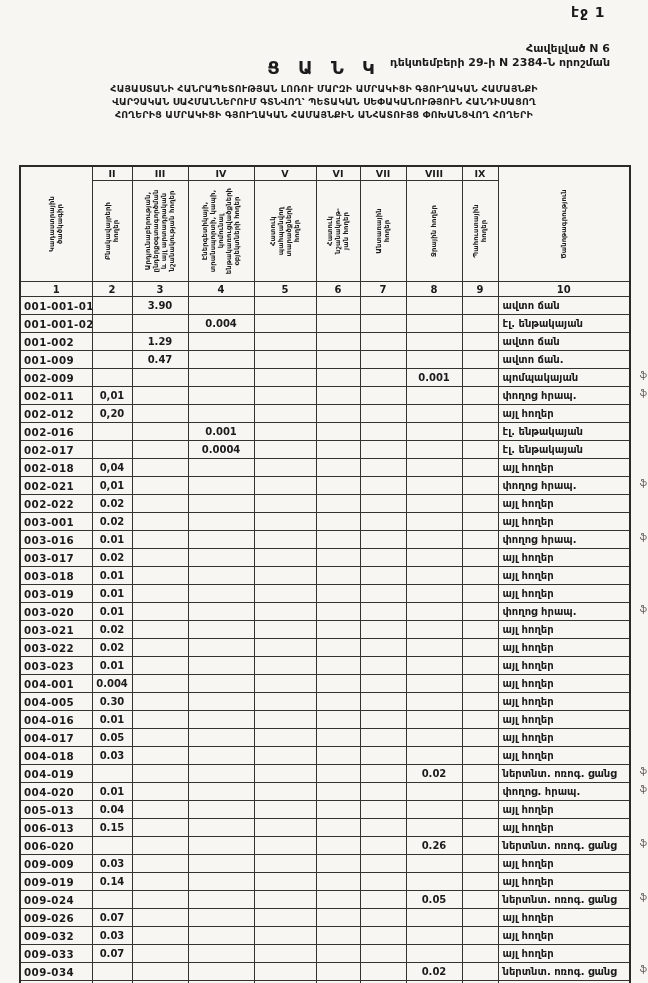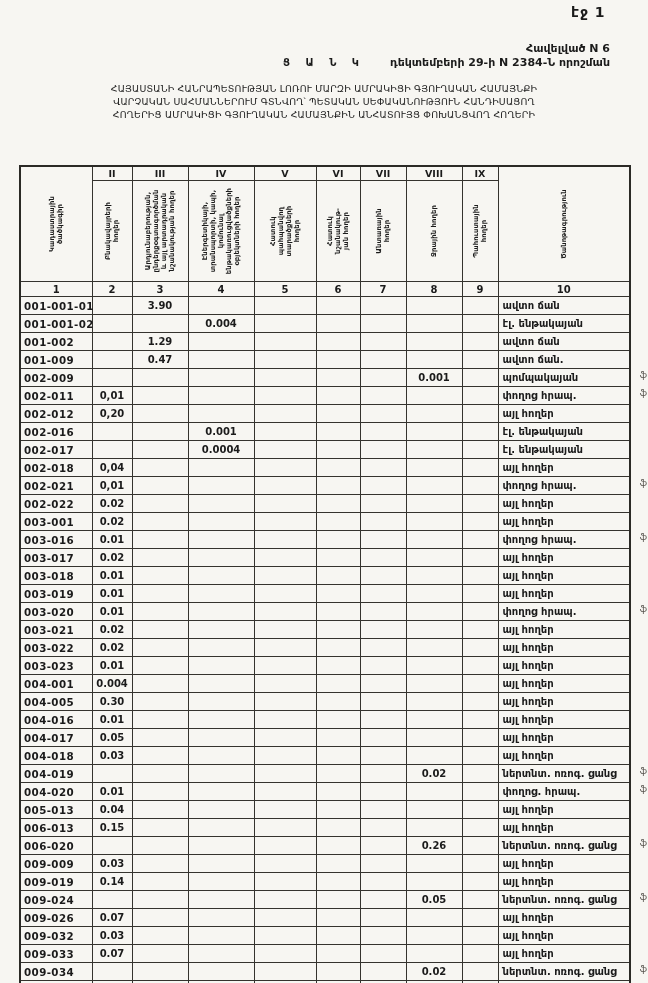--- a/index.html
+++ b/index.html
@@ -13,25 +13,25 @@
   .page-label{
     position:absolute;top:4px;left:571px;
     font-size:14px;font-weight:700;letter-spacing:1px;
   }
   .annex{
     position:absolute;top:9px;left:295px;width:315px;
     text-align:right;font-size:11px;font-weight:700;line-height:14px;margin-top:33px;
   }
   .doc-title{
     position:absolute;top:57px;left:0;width:648px;text-align:center;
-    font-size:10px;font-weight:700;letter-spacing:6px;
+    font-size:18px;font-weight:700;letter-spacing:6px;
   }
   .doc-subtitle{
     position:absolute;top:82px;left:24px;width:600px;text-align:center;
-    font-size:9.4px;font-weight:400;line-height:13px;letter-spacing:.2px;
+    font-size:9.4px;font-weight:700;line-height:13px;letter-spacing:.2px;
   }
   
   .tbl-wrap{position:absolute;top:165px;left:19px;}
   table{border-collapse:collapse;table-layout:fixed;width:610px;}
   td,th{border:1px solid #35332e;padding:0;margin:0;overflow:visible;}
   table{border:2px solid #2b2a26;}
   thead th{font-weight:700;background:transparent;}
   .numeral-row th{height:13px;font-size:9.5px;font-weight:700;text-align:center;}
   .label-row th{height:100px;}
   .vwrap{width:100%;height:100%;display:flex;align-items:center;justify-content:center;}

